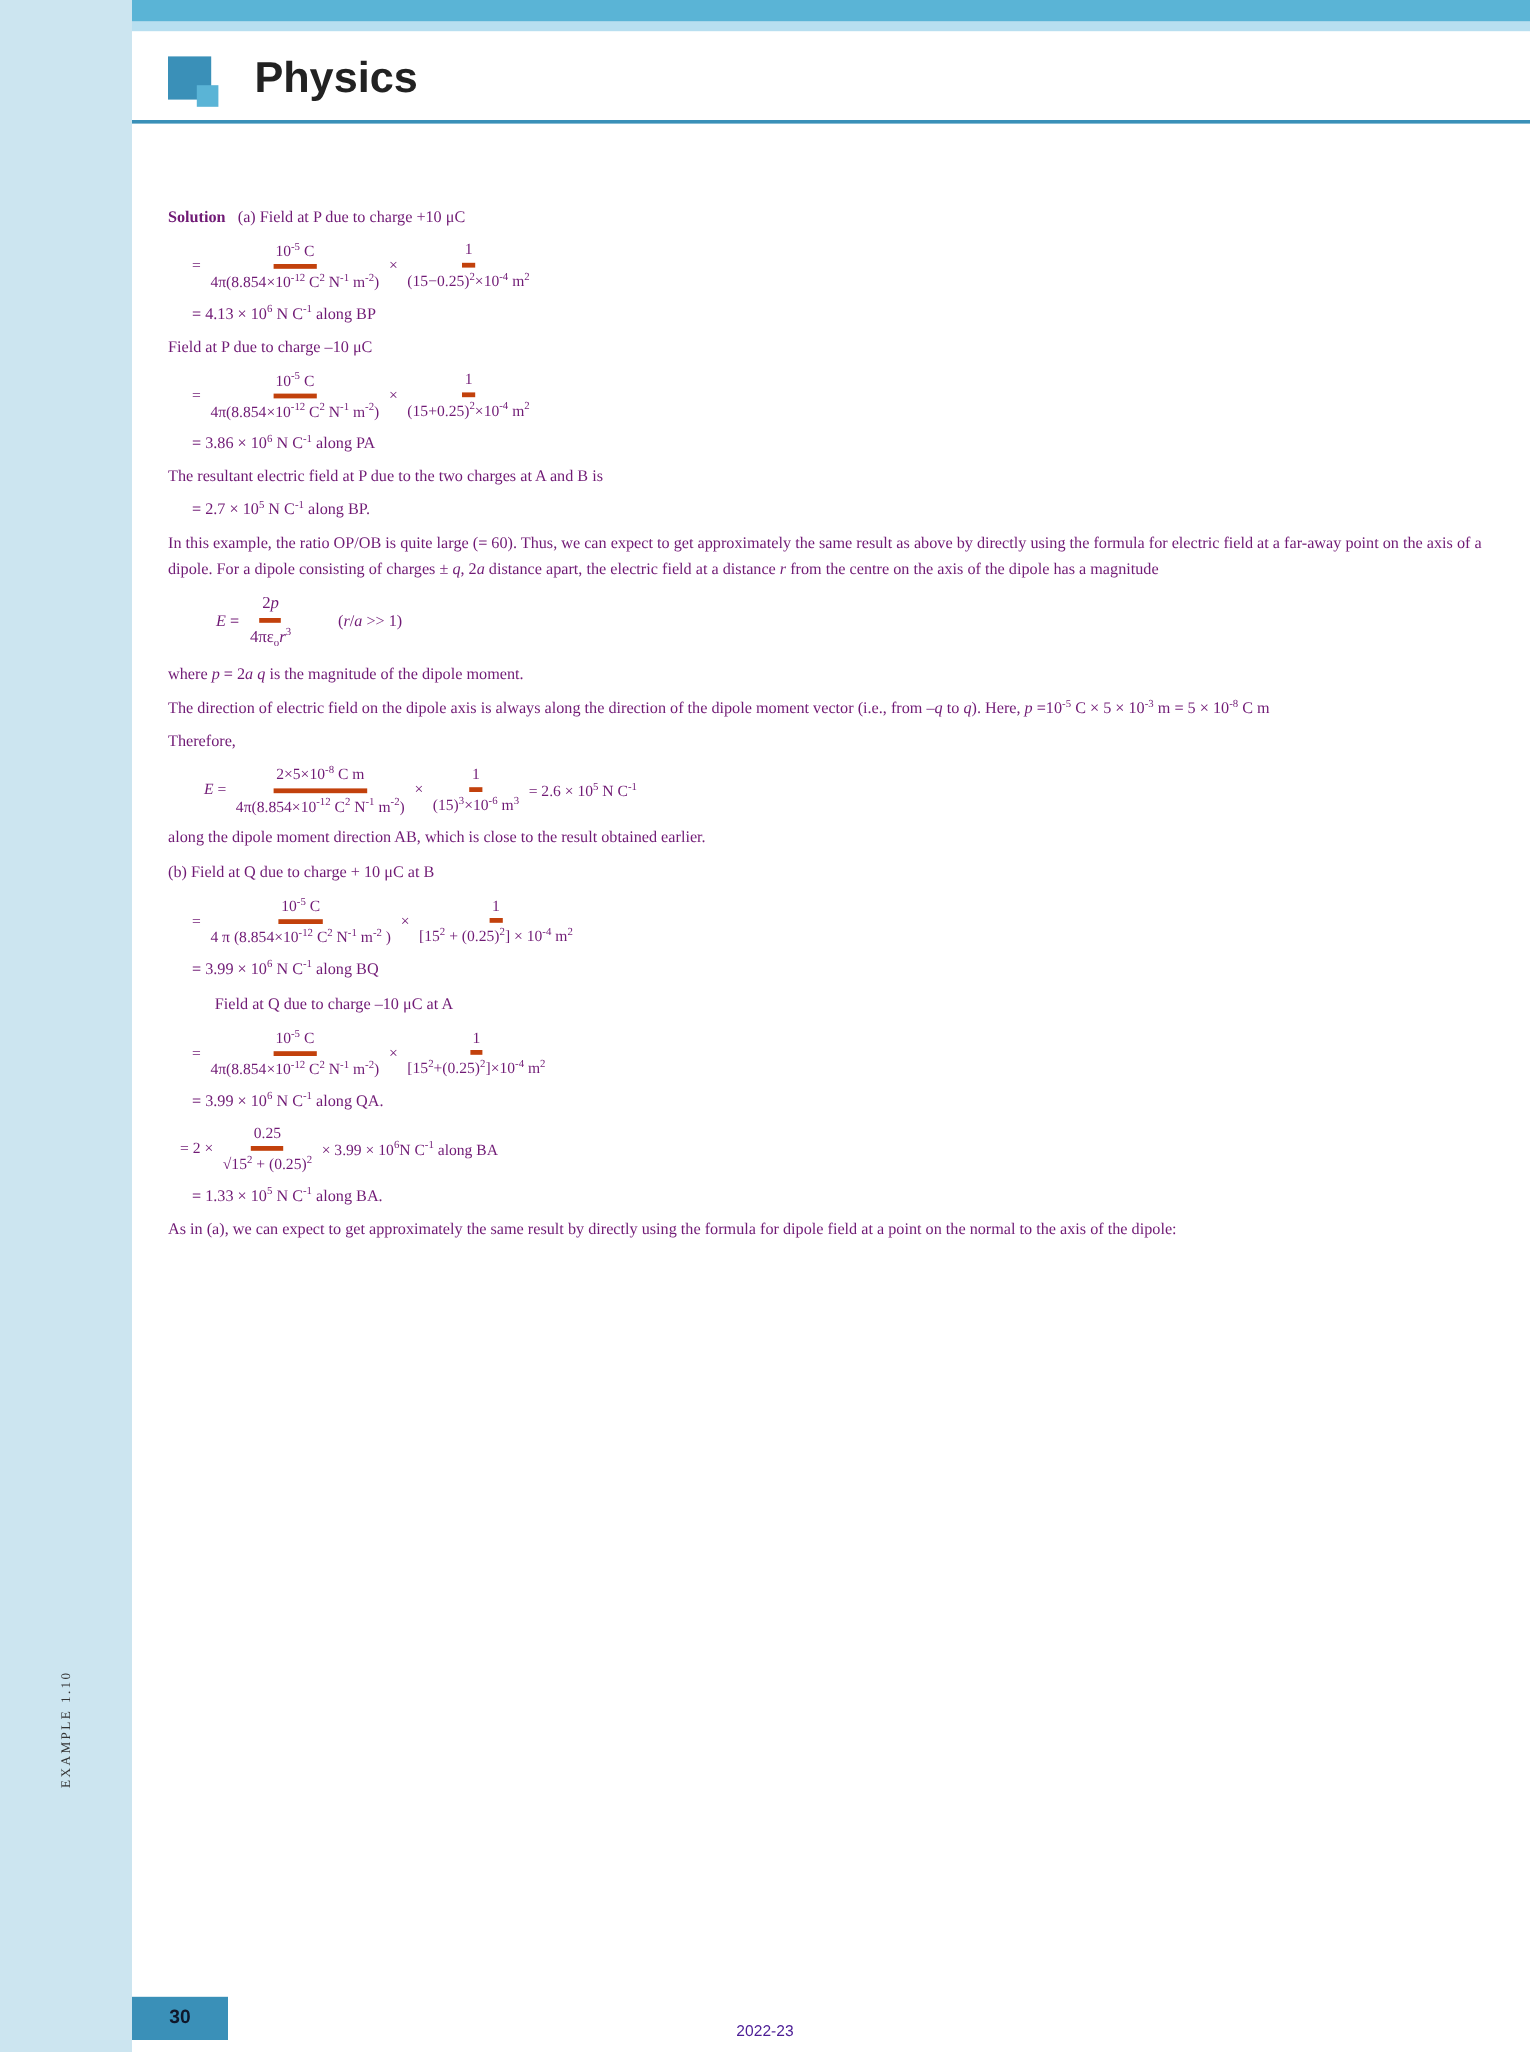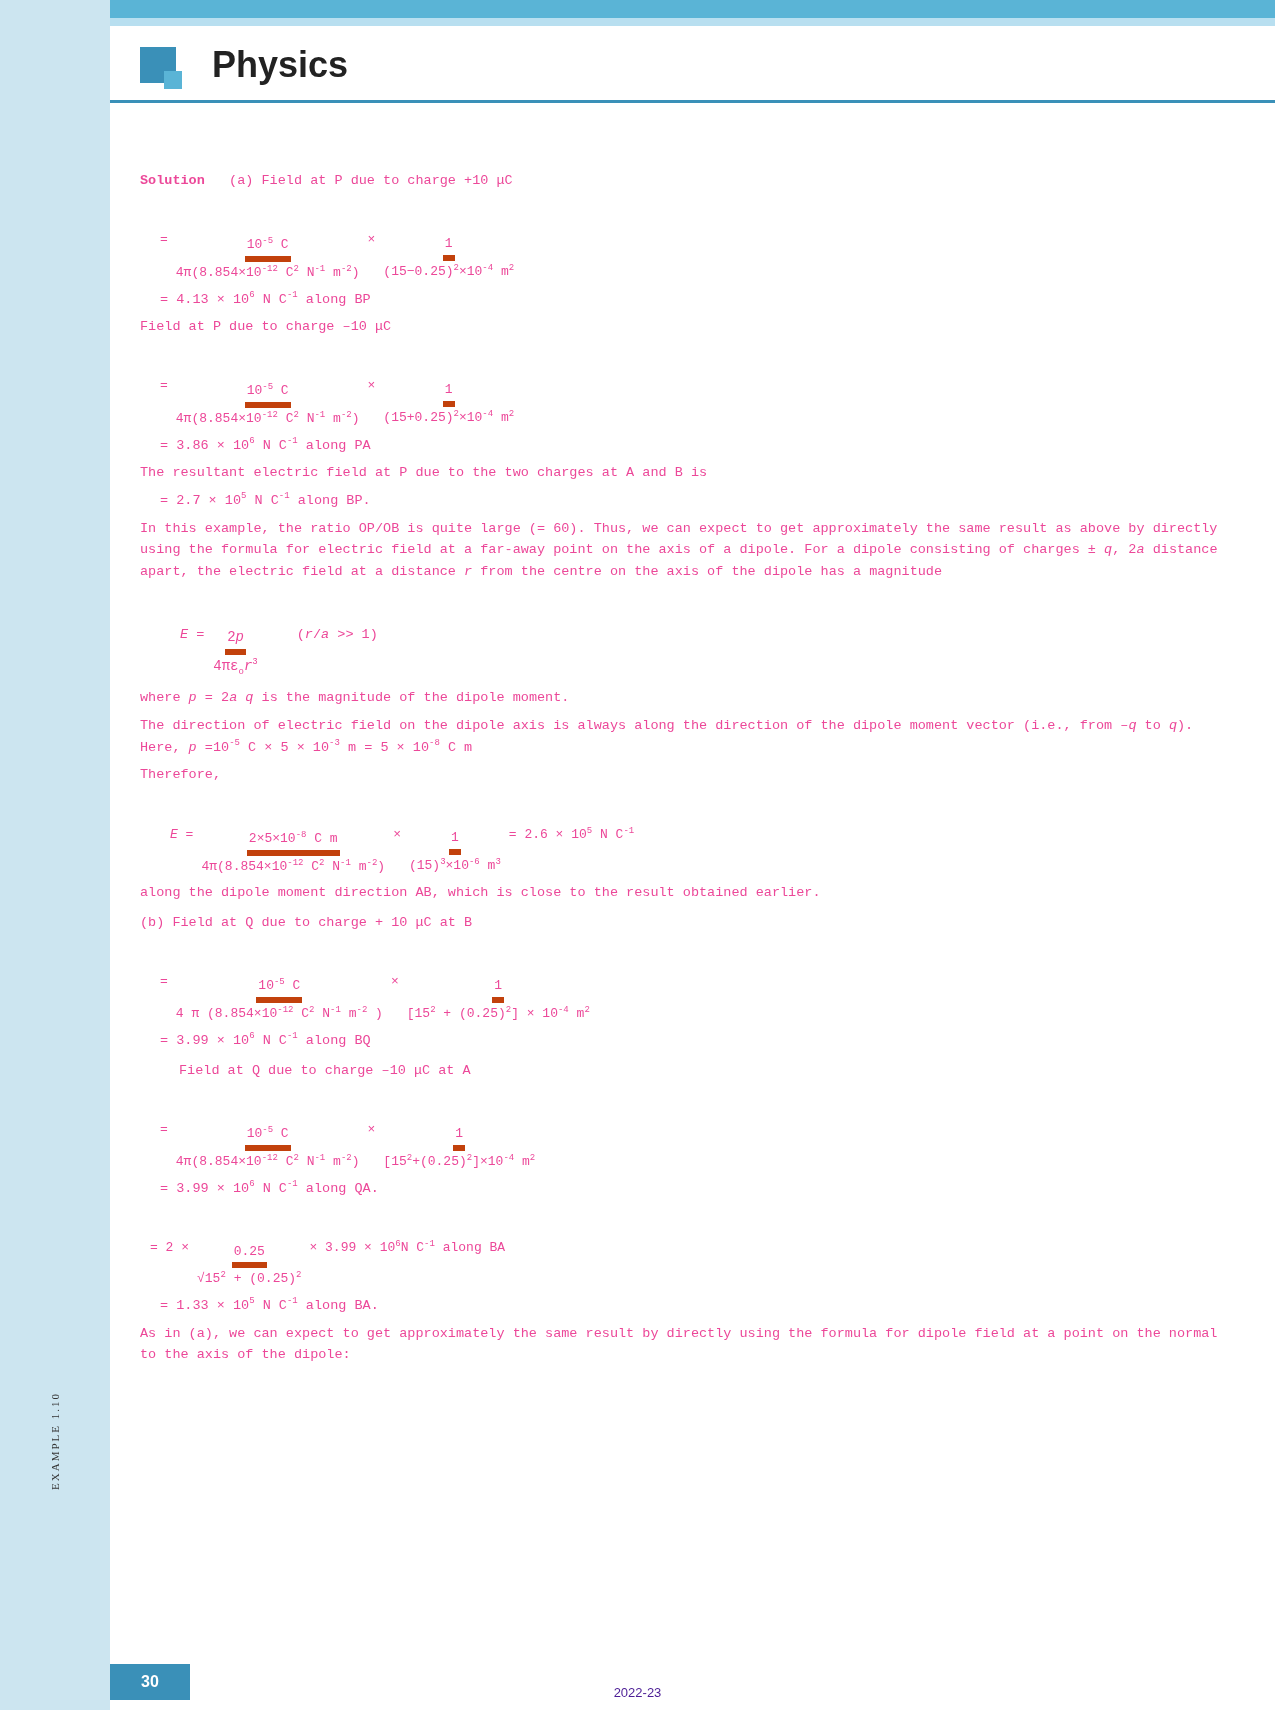--- a/index.html
+++ b/index.html
@@ -88,22 +88,21 @@
     .main-content {
       position: absolute;
       top: 150px;
       left: 110px;
       right: 0;
       bottom: 50px;
       background: #fff;
       padding: 20px 40px 20px 30px;
       font-size: 13.5px;
       line-height: 1.6;
-      color: #ec4899;
-      font-family: Liberation Mono, monospace;
+      color: #701a75;
     }
     
     .content-left-accent {
       position: absolute;
       top: 150px;
       left: 110px;
       width: 6px;
       bottom: 50px;
       background: #5ab4d6;
     }
@@ -113,24 +112,23 @@
     .bold { font-weight: bold; }
     .italic { font-style: italic; }
     .math-fraction {
       display: inline-flex;
       flex-direction: column;
       align-items: center;
       vertical-align: middle;
       margin: 0 3px;
     }
     .math-fraction .num {
-      border-bottom: 6px solid #c2410c;
+      border-bottom: 4px solid #c2410c;
       padding: 0 2px;
       text-align: center;
-      margin-top: 36px;
     }
     .math-fraction .den {
       padding: 0 2px;
       text-align: center;
     }
     .eq-line {
       display: flex;
       align-items: center;
       margin: 4px 0 4px 20px;
       flex-wrap: wrap;
@@ -160,21 +158,21 @@
     .page-number {
       position: absolute;
       bottom: 10px;
       left: 110px;
       width: 80px;
       height: 36px;
       background: #3a90b8;
       display: flex;
       align-items: center;
       justify-content: center;
-      color: #ffffff;
+      color: #0f172a;
       font-size: 16px;
       font-weight: bold;
       font-family: Arial, sans-serif;
     }
     .year-footer {
       position: absolute;
       bottom: 10px;
       left: 50%;
       transform: translateX(-50%);
       font-size: 13px;

